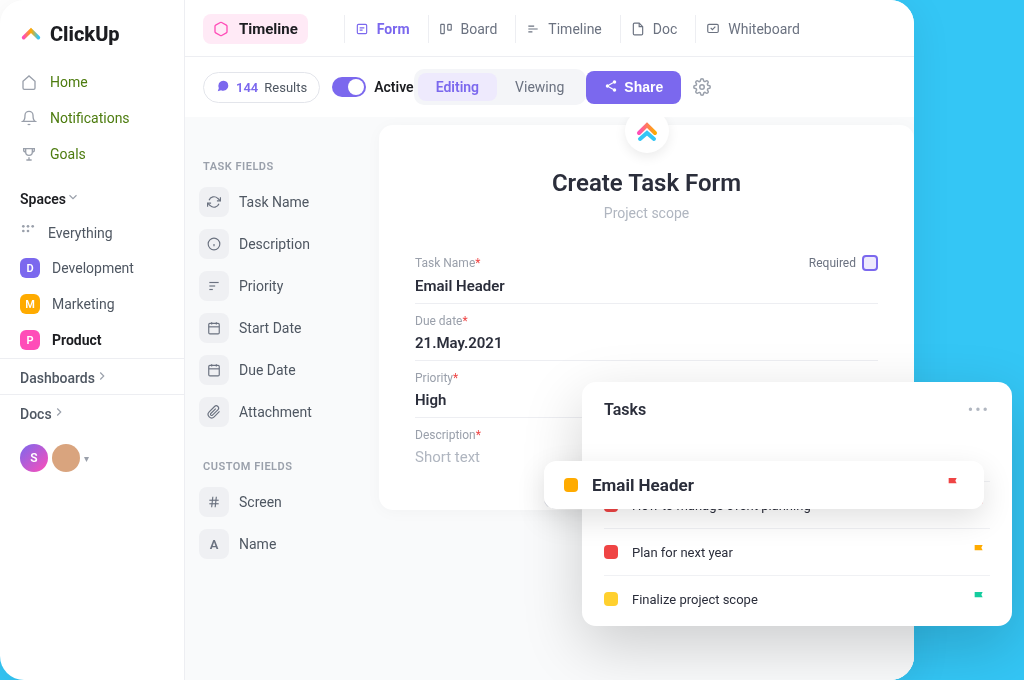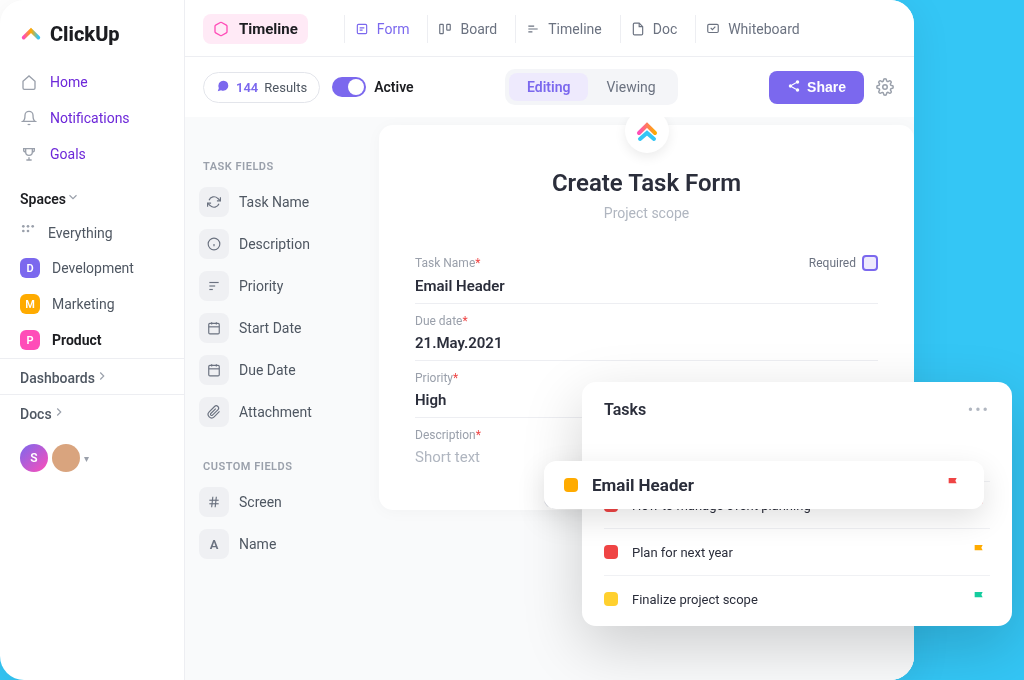--- a/index.html
+++ b/index.html
@@ -3,38 +3,38 @@
 <meta charset="utf-8">
 <style>
 * { box-sizing: border-box; margin: 0; padding: 0; }
 body { font-family: -apple-system, BlinkMacSystemFont, "Segoe UI", Roboto, sans-serif; background: #fff; width: 1024px; height: 680px; overflow: hidden; position: relative; }
 .bg-decor { position: absolute; top: 0; right: 0; width: 150px; height: 680px; background: #34C6F5; z-index: 0; border-top-left-radius: 20px; }
 .bg-decor2 { position: absolute; bottom: 0; left: 0; width: 1024px; height: 100px; background: #34C6F5; z-index: 0; border-top-left-radius: 24px;}
 .app { position: relative; z-index: 1; display: flex; width: 914px; height: 680px; background: #fff; border-radius: 24px; box-shadow: 0 8px 40px rgba(0,0,0,0.08); overflow: hidden; }
 .sidebar { width: 185px; border-right: 1px solid #EDEEF2; display: flex; flex-direction: column; }
 .logo { display: flex; align-items: center; gap: 8px; padding: 22px 20px 18px; font-weight: 800; font-size: 20px; color: #1C1D21; }
 .nav-sec { padding: 0 0 8px; }
-.nav-item { display: flex; align-items: center; gap: 12px; padding: 9px 20px; color: #6d28d9; font-size: 14px; cursor: pointer; }
+.nav-item { display: flex; align-items: center; gap: 12px; padding: 9px 20px; color: #4d7c0f; font-size: 14px; cursor: pointer; }
 .nav-item .ic { width: 18px; height: 18px; display: flex; align-items: center; justify-content: center; color: #9AA0AB; }
 .sec-head { display: flex; align-items: center; justify-content: flex-start; padding: 10px 20px 8px; font-size: 14px; font-weight: 600; color: #1C1D21; cursor: pointer; }
 .sec-head.sub { font-weight: 500; color: #4F5762; border-top: 1px solid #EDEEF2; }
 .space-item { display: flex; align-items: center; gap: 12px; padding: 8px 20px; font-size: 14px; color: #4F5762; cursor: pointer; }
 .badge { width: 20px; height: 20px; border-radius: 6px; display: flex; align-items: center; justify-content: center; font-size: 11px; font-weight: 600; color: #fff; }
 .b-purple { background: #7B68EE; } .b-orange { background: #FFAB00; } .b-pink { background: #FF4DB8; }
 .space-item.active { font-weight: 700; color: #1C1D21; }
 .avatars { display: flex; align-items: center; gap: 4px; padding: 14px 20px; }
 .av { width: 28px; height: 28px; border-radius: 50%; display: flex; align-items: center; justify-content: center; font-size: 12px; font-weight: 600; color: #fff; }
 .main { flex: 1; display: flex; flex-direction: column; background: #fff; }
 .top-tabs { display: flex; align-items: center; gap: 4px; padding: 14px 18px 12px; border-bottom: 1px solid #EDEEF2; }
 .proj { display: flex; align-items: center; gap: 8px; padding: 6px 10px; background: #FFEAF6; border-radius: 8px; font-weight: 700; font-size: 15px; color: #1C1D21; }
 .proj-ic { width: 18px; height: 18px; display:flex; align-items:center; color:#FF4DB8; }
 .tab { display: flex; align-items: center; gap: 6px; padding: 6px 10px; font-size: 14px; color: #6B7280; cursor: pointer; border-left: 1px solid #EDEEF2; margin-left: 4px; }
-.tab.active { color: #7B68EE; font-weight: 400; margin-left: 32px; }
+.tab.active { color: #7B68EE; font-weight: 700; margin-left: 32px; }
 .tab .ic { width: 16px; height: 16px; display:flex; align-items:center; }
-.toolbar { display: flex; align-items: center; justify-content: space-between; padding: 12px 18px; }
+.toolbar { display: flex; align-items: center; justify-content: flex-start; padding: 12px 18px; }
 .tb-left { display: flex; align-items: center; gap: 12px; }
 .results { display: flex; align-items: center; gap: 6px; padding: 6px 12px; border: 1px solid #E3E5EB; border-radius: 18px; font-size: 13px; color: #4F5762; }
 .results .n { color: #7B68EE; font-weight: 600; }
 .toggle { display: flex; align-items: center; gap: 8px; font-size: 14px; font-weight: 600; color: #1C1D21; }
 .tog-sw { width: 34px; height: 20px; background: #7B68EE; border-radius: 10px; position: relative; cursor:pointer; }
 .tog-sw::after { content:''; position:absolute; right:2px; top:2px; width:16px; height:16px; background:#fff; border-radius:50%; }
 .seg { display: flex; background: #F4F5F8; border-radius: 10px; padding: 4px; }
 .seg-b { padding: 6px 18px; font-size: 14px; border-radius: 8px; cursor:pointer; color:#6B7280; }
 .seg-b.on { background: #EEEAFD; color: #7B68EE; font-weight: 600; }
 .tb-right { display: flex; align-items: center; gap: 12px; }

